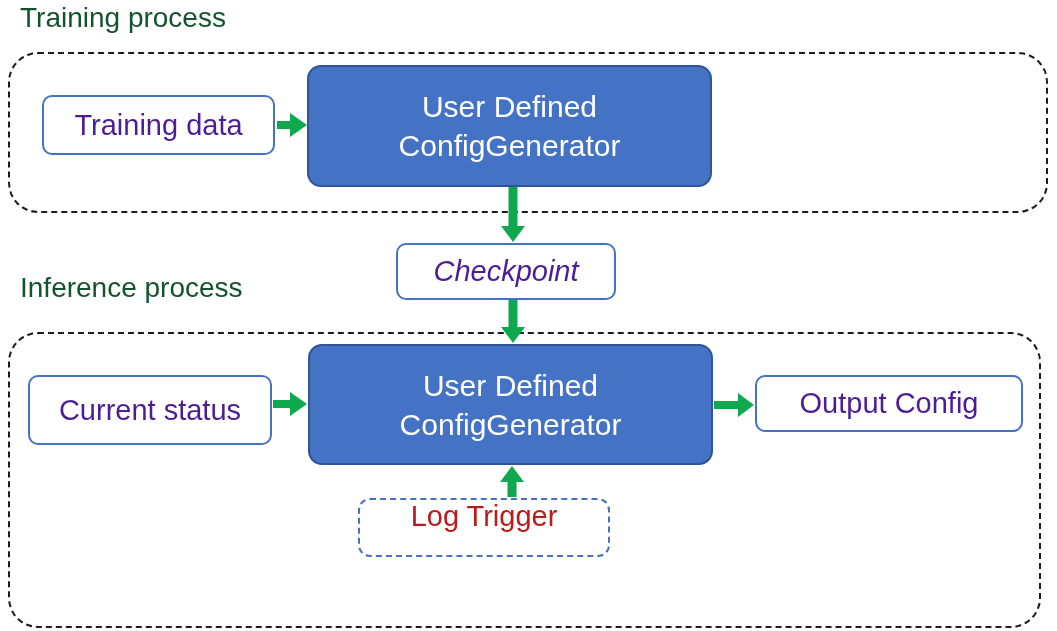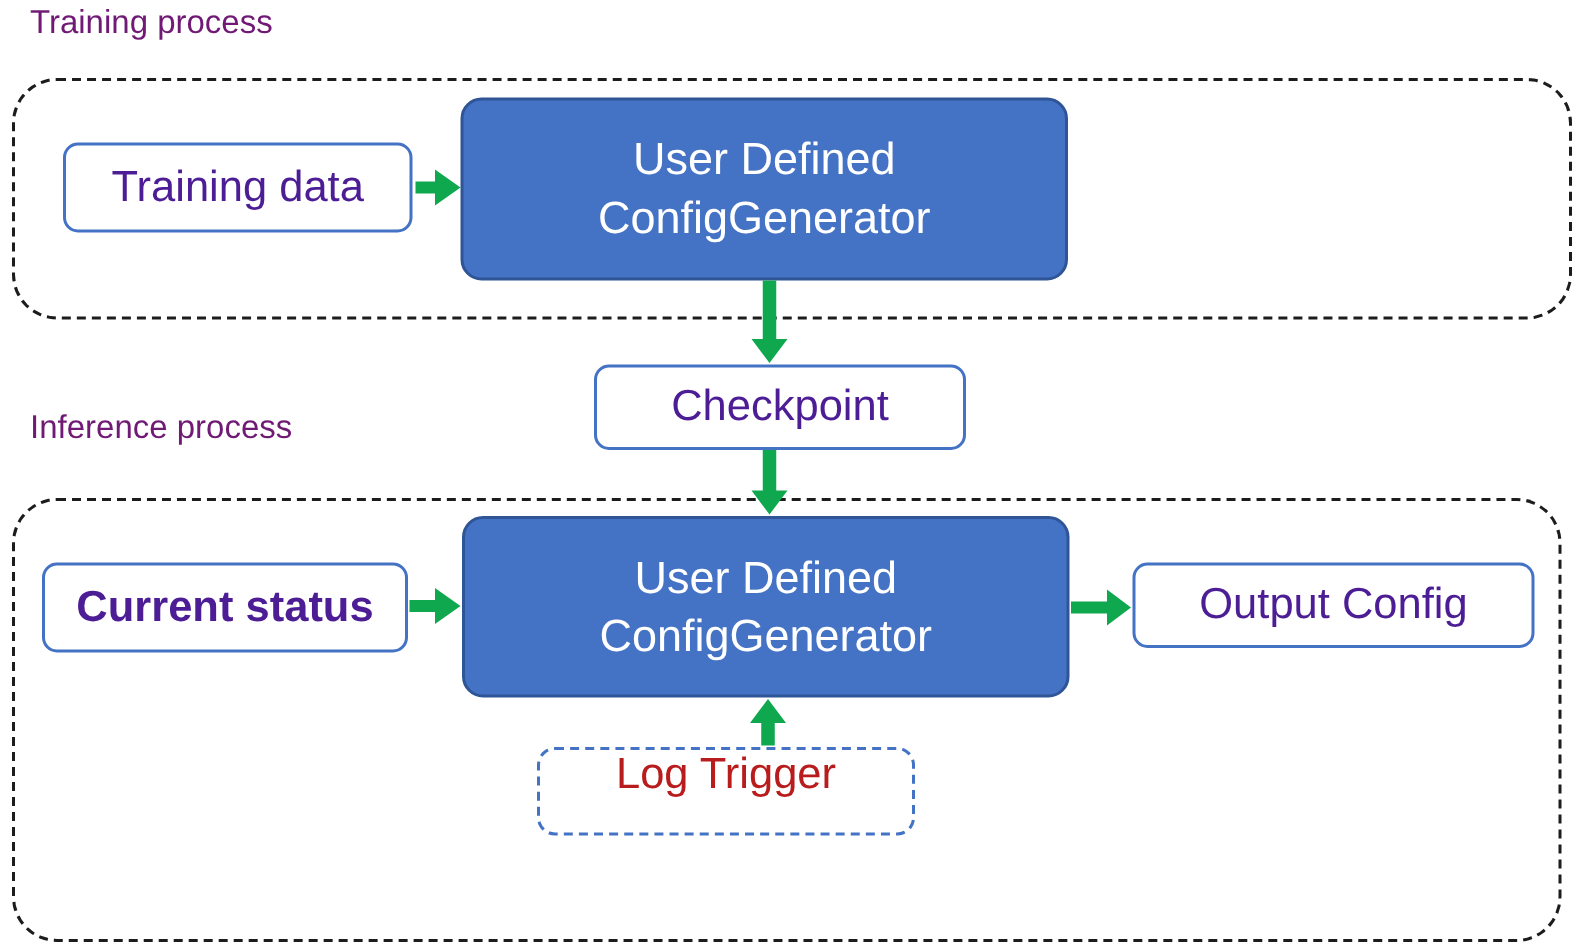--- a/index.html
+++ b/index.html
@@ -10,22 +10,22 @@
   .canvas {
     position: relative;
     width: 1057px;
     height: 631px;
     background: #ffffff;
     font-family: "Liberation Sans", sans-serif;
     overflow: hidden;
   }
   .section-title {
     position: absolute;
-    font-size: 22px;
-    color: #701a75;
+    font-size: 28px;
+    color: #14532d;
     white-space: nowrap;
   }
   .dashed-region {
     position: absolute;
     border: 2.5px dashed #1c1c1c;
     border-radius: 30px;
     background: transparent;
     box-sizing: border-box;
   }
   .white-box {
@@ -93,25 +93,25 @@
 
   <div class="white-box" style="left:42px; top:95px; width:233px; height:60px;">
     <span>Training data</span>
   </div>
 
   <div class="blue-box" style="left:307px; top:65px; width:405px; height:122px;">
     <span>User Defined</span>
     <span>ConfigGenerator</span>
   </div>
 
-  <div class="white-box" style="left:396px; top:243px; width:248px; height:57px;">
+  <div class="white-box" style="left:396px; top:243px; width:220px; height:57px;font-style:italic;">
     <span>Checkpoint</span>
   </div>
 
-  <div class="white-box" style="left:28px; top:375px; width:244px; height:60px;font-weight:bold;">
+  <div class="white-box" style="left:28px; top:375px; width:244px; height:70px;">
     <span>Current status</span>
   </div>
 
   <div class="blue-box" style="left:308px; top:344px; width:405px; height:121px;">
     <span>User Defined</span>
     <span>ConfigGenerator</span>
   </div>
 
   <div class="white-box" style="left:755px; top:375px; width:268px; height:57px;">
     <span>Output Config</span>

